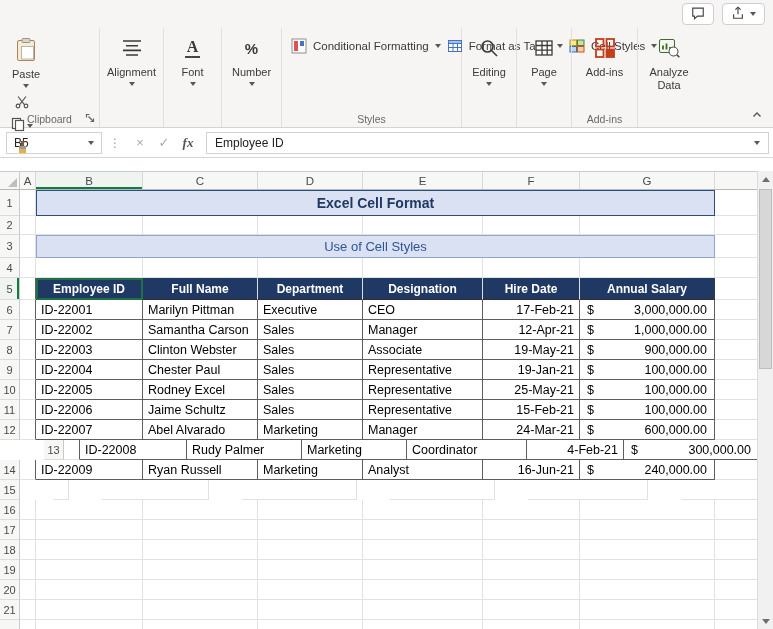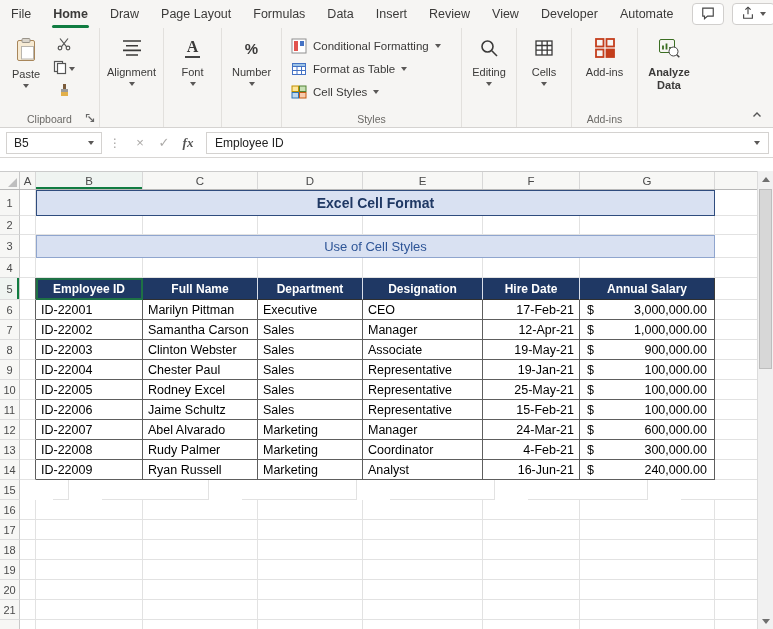--- a/index.html
+++ b/index.html
@@ -21,32 +21,32 @@
 
   
   .ribbon { height: 100px; background: #F6F5F3; border-bottom: 1px solid #D5D3D1; display: flex; position: relative; }
   .rgroup { position: relative; border-right: 1px solid #E2E0DD; flex: 0 0 auto; }
   .rgroup-label { position: absolute; bottom: 2px; left: 0; right: 0; text-align: center; font-size: 10.5px; color: #6B6966; }
   .bigbtn { display: flex; flex-direction: column; align-items: center; padding-top: 5px; gap: 3px; width: 100%; cursor: default; }
   .bicon { height: 30px; display: flex; align-items: center; justify-content: center; }
   .blabel { font-size: 11px; color: #3B3A39; line-height: 1.15; text-align: center; }
   .chev { width: 0; height: 0; border-left: 3.5px solid transparent; border-right: 3.5px solid transparent; border-top: 4px solid #5A5857; display: inline-block; }
   .g-clipboard { width: 100px; }
-  .cliprow { display: flex; padding: 2px 2px 0 5px; }
+  .cliprow { display: flex; padding: 2px 2px 0 5px; flex-direction: column; }
   .g-clipboard .bigbtn { width: 42px; }
   .clipcol { display: flex; flex-direction: column; gap: 4px; padding-top: 6px; margin-left: 4px; }
   .smallbtn { width: 26px; height: 19px; display: flex; align-items: center; justify-content: center; gap: 2px; }
   .launcher { position: absolute; right: 3px; bottom: 3px; width: 12px; height: 12px; display: flex; align-items: center; justify-content: center; }
   .g-alignment { width: 64px; } .g-font { width: 58px; } .g-number { width: 60px; }
   .g-styles { width: 180px; }
-  .styleitems { padding: 6px 4px 0 6px; display: flex; flex-direction: column; }
+  .styleitems { padding: 6px 4px 0 6px; display: flex; flex-direction: row; }
   .styleitem { display: flex; align-items: center; gap: 6px; height: 23px; font-size: 11.5px; color: #3B3A39; padding: 0 3px; cursor: default; }
   .sicon { width: 16px; height: 16px; display: flex; align-items: center; justify-content: center; }
   .silabel { white-space: nowrap; }
-  .g-editing { width: 55px; } .g-cells { width: 55px; } .g-addins { width: 66px; } .g-analyze { width: 62px; border-right: none; font-weight: bold; }
+  .g-editing { width: 55px; } .g-cells { width: 55px; } .g-addins { width: 66px; } .g-analyze { width: 62px; border-right: none; }
   .fonticon { font: 700 16px "Liberation Serif", serif; color: #3B3A39; border-bottom: 2px solid #444; line-height: 1.1; padding: 0 2px; }
   .numicon { font: 700 15px "Liberation Sans", sans-serif; color: #3B3A39; }
   .collapse-ribbon { position: absolute; right: 8px; bottom: 4px; width: 16px; height: 16px; display: flex; align-items: center; justify-content: center; }
 
   
   .fbar { height: 30px; background: #fff; border-bottom: 1px solid #D8D6D4; display: flex; align-items: center; padding: 0 4px 0 6px; }
   .namebox { width: 96px; height: 22px; border: 1px solid #D4D2D0; background: #fff; display: flex; align-items: center; justify-content: space-between; padding: 0 7px; font-size: 12px; color: #222; }
   .fsep { color: #A6A4A2; margin: 0 7px; font-size: 12px; }
   .fbtn { width: 24px; text-align: center; font-size: 13px; cursor: default; }
   .fbtn.cancel, .fbtn.enter { color: #ABA9A7; }
@@ -86,33 +86,20 @@
   .tri-up { width: 0; height: 0; border-left: 4px solid transparent; border-right: 4px solid transparent; border-bottom: 5px solid #6F6F6F; }
   .tri-down { width: 0; height: 0; border-left: 4px solid transparent; border-right: 4px solid transparent; border-top: 5px solid #6F6F6F; }
   .thumb { position: absolute; left: 1px; width: 13px; top: 18px; height: 180px; background: #D7D7D7; border: 1px solid #BDBDBD; }
 </style>
 </head>
 <body>
 
 <div class="app">
 
   <div class="tabbar">
-    <div class="rtabs">
-        <div class="rtab">File</div>
-        <div class="rtab active">Home</div>
-        <div class="rtab">Draw</div>
-        <div class="rtab">Page Layout</div>
-        <div class="rtab">Formulas</div>
-        <div class="rtab">Data</div>
-        <div class="rtab">Insert</div>
-        <div class="rtab">Review</div>
-        <div class="rtab">View</div>
-        <div class="rtab">Developer</div>
-        <div class="rtab">Automate</div>
-      </div>
     <div class="topbtns">
       <div class="topbtn">
         <span><svg width="14" height="14" viewBox="0 0 16 16">
               <path d="M2 2.5h12v9H7.5l-3.5 3v-3H2z" fill="none" stroke="#444" stroke-width="1.3"></path>
             </svg></span>
       </div>
       <div class="topbtn">
         <span><svg width="14" height="14" viewBox="0 0 16 16" fill="none" stroke="#444" stroke-width="1.3">
               <path d="M3 9.5v4.5h10V9.5"></path>
               <path d="M8 1.5v8"></path>
@@ -258,21 +245,21 @@
     </div>
 
     <div class="rgroup g-cells">
       <div class="bigbtn">
         <span class="bicon">
           <svg width="22" height="22" viewBox="0 0 22 22" fill="none" stroke="#3B3A39" stroke-width="1.3">
               <rect x="3" y="4" width="16" height="14" fill="#fff"></rect>
               <path d="M3 8.5h16M3 13.2h16M9 4v14M14.2 4v14"></path>
             </svg>
         </span>
-        <span class="blabel">Cells</span>
+        <span class="blabel">Page</span>
         <span class="chev"></span>
       </div>
     </div>
 
     <div class="rgroup g-addins">
       <div class="bigbtn">
         <span class="bicon">
           <svg width="24" height="24" viewBox="0 0 24 24" fill="none" stroke="#C43E1C" stroke-width="1.8">
               <rect x="3" y="3" width="7.5" height="7.5"></rect>
               <rect x="13.5" y="3" width="7.5" height="7.5"></rect>
@@ -472,21 +459,21 @@
           <div class="cell td" style="width: 115px; flex: 0 0 115px;">Abel Alvarado</div>
           <div class="cell td" style="width: 105px; flex: 0 0 105px;">Marketing</div>
           <div class="cell td" style="width: 120px; flex: 0 0 120px;">Manager</div>
           <div class="cell td right" style="width: 97px; flex: 0 0 97px;">24-Mar-21</div>
           <div class="cell td money" style="width: 135px; flex: 0 0 135px;">
             <span class="cur">$</span>
             <span class="amt">600,000.00</span>
           </div>
           <div class="cell fillc"></div>
         </div>
-        <div class="grow" style="height: 20px; flex: 0 0 20px;">
+        <div class="grow" style="height: 20px; flex: 0 0 20px; padding-left: 44px;">
           <div class="rn">13</div>
           <div class="cell acell pretable"></div>
           <div class="cell td" style="width: 107px; flex: 0 0 107px;">ID-22008</div>
           <div class="cell td" style="width: 115px; flex: 0 0 115px;">Rudy Palmer</div>
           <div class="cell td" style="width: 105px; flex: 0 0 105px;">Marketing</div>
           <div class="cell td" style="width: 120px; flex: 0 0 120px;">Coordinator</div>
           <div class="cell td right" style="width: 97px; flex: 0 0 97px;">4-Feb-21</div>
           <div class="cell td money" style="width: 135px; flex: 0 0 135px;">
             <span class="cur">$</span>
             <span class="amt">300,000.00</span>

